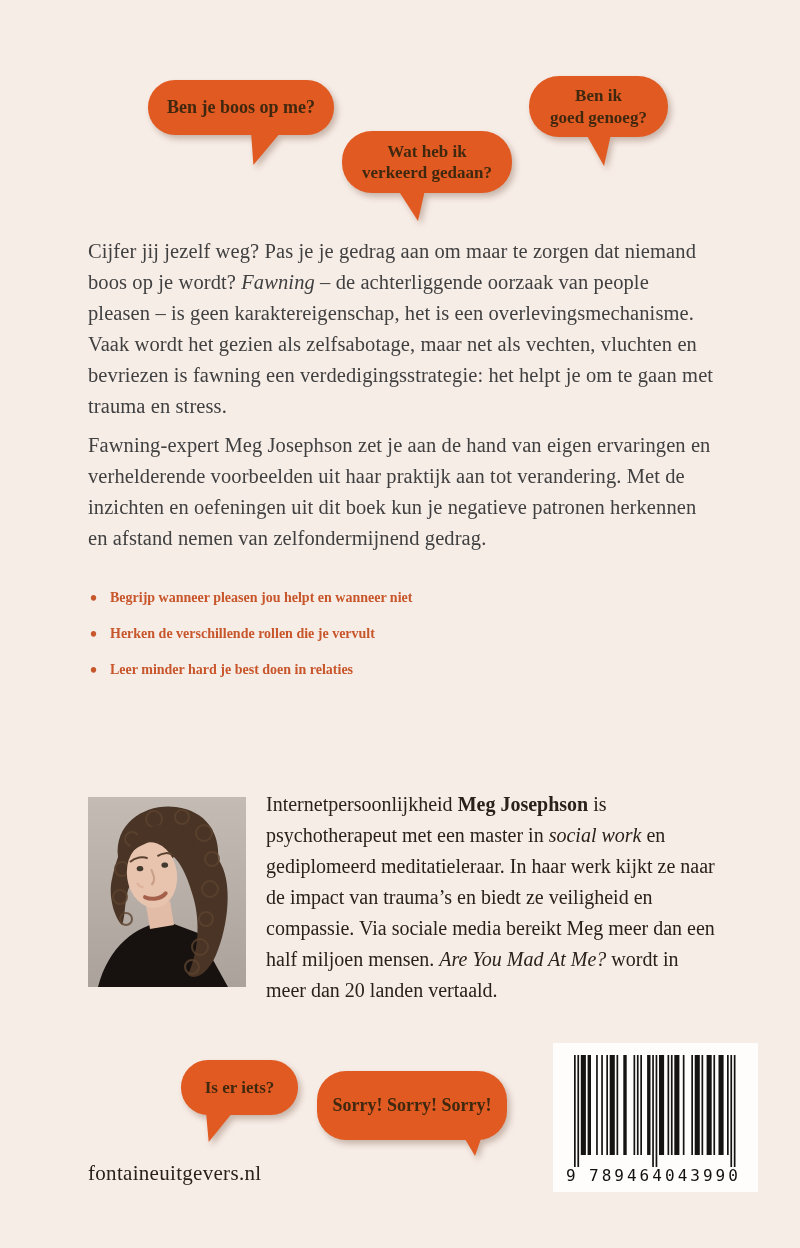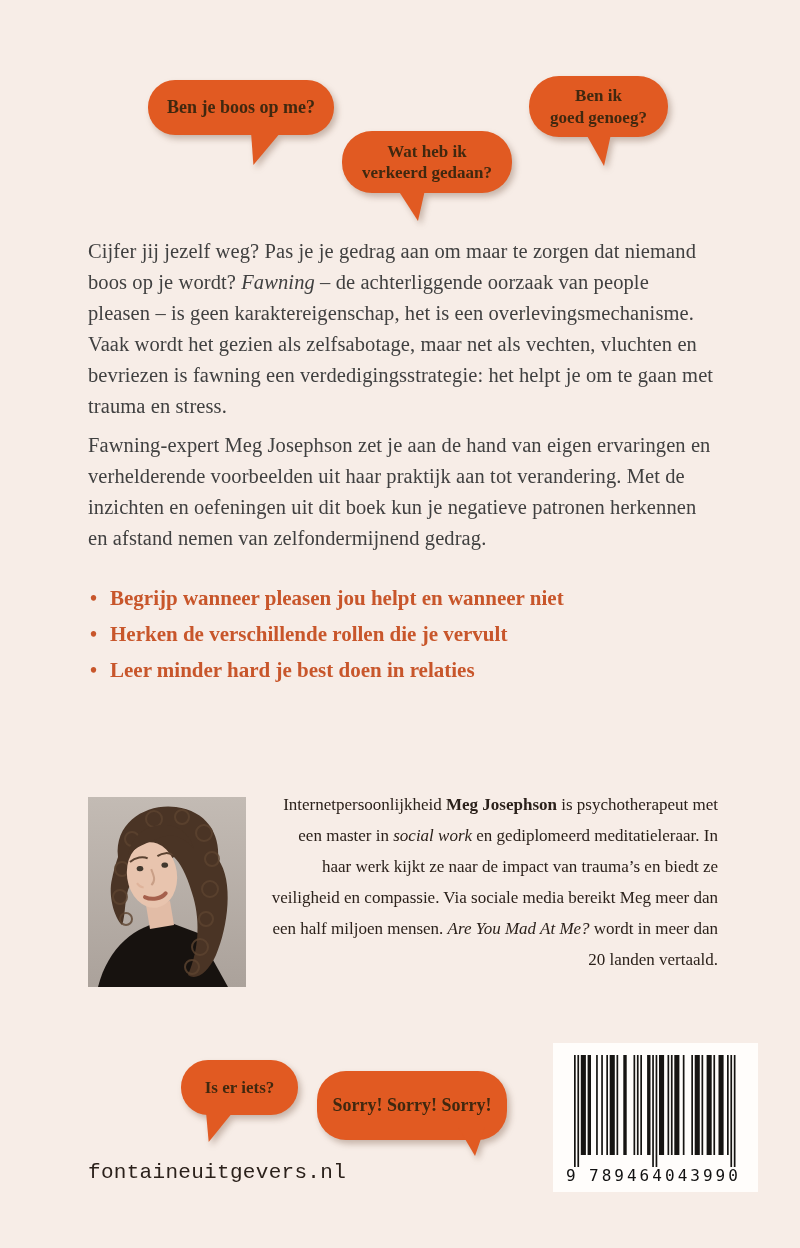--- a/index.html
+++ b/index.html
@@ -60,56 +60,56 @@
 
   ul.points {
     position:absolute; left:88px; top:580px; width:640px;
     list-style:none;
   }
   ul.points li {
     position:relative;
     padding-left:22px;
     color:#c8562b;
     font-weight:700;
-    font-size:21px;
+    font-size:14px;
     line-height:36px;
   }
   ul.points li::before {
     content:"\2022";
     position:absolute; left:2px; top:0;
     font-size:20px;
   }
 
   
   .bio-row {
     position:absolute; left:88px; top:789px; width:630px;
     display:flex; gap:20px;
   }
   .photo {
     width:158px; height:190px; flex:0 0 158px;
     margin-top:8px;
     overflow:hidden;
   }
   .bio-text {
     width:452px;
-    font-size:17px; line-height:31px; color:#2b211b;text-align:right;
+    font-size:20px; line-height:31px; color:#2b211b;
   }
 
   
   .barcode-box {
     position:absolute; left:553px; top:1043px;
     width:205px; height:149px;
     background:#fffdfb;
   }
   .barcode-digits { font-family:"DejaVu Sans Mono", monospace; font-size:16px; fill:#111; }
 
   
   .publisher {
     position:absolute; left:88px; top:1161px;
-    font-size:21px; color:#2b211b; letter-spacing:0.3px;font-family:Liberation Mono, monospace;
+    font-size:21px; color:#2b211b; letter-spacing:0.3px;
   }
   i { font-style:italic; }
   b { font-weight:700; }
 </style>
 </head>
 <body>
 
 <div class="page">
 
   <div class="bubble-wrap b1">

